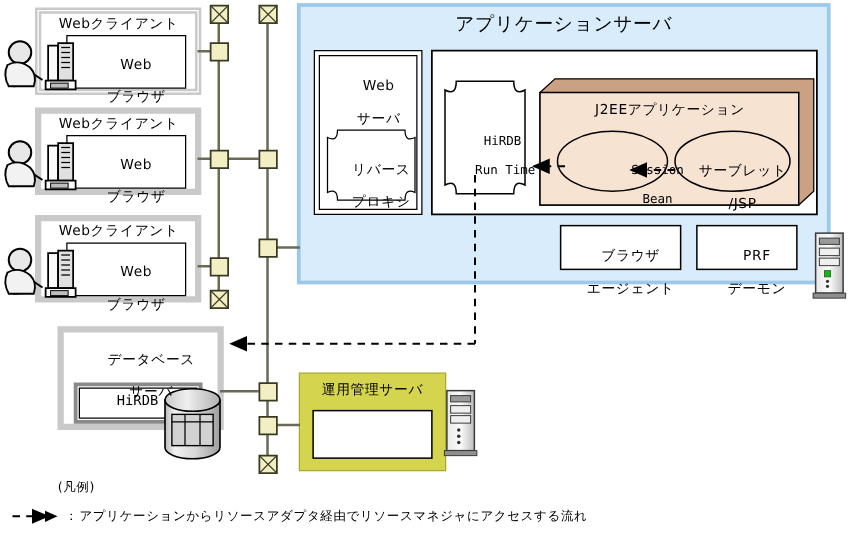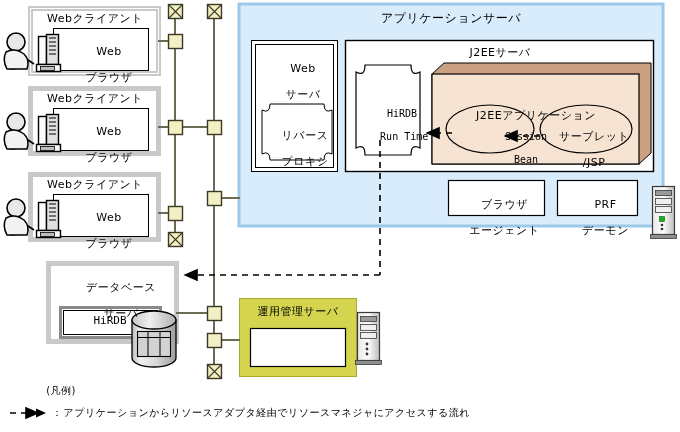--- a/index.html
+++ b/index.html
@@ -8,21 +8,21 @@
     font-family:"Liberation Sans","DejaVu Sans",sans-serif;
     color:#000;
   }
   #stage{position:absolute;left:0;top:0;width:680px;height:432px;padding-left:46px;}
   svg.layer{position:absolute;left:0;top:0;width:680px;height:432px;overflow:visible;}
   .lbl{position:absolute;text-align:center;line-height:1.18;white-space:pre;}
   .jp{font-family:"DejaVu Sans","Liberation Sans",sans-serif;letter-spacing:.5px;}
   .mono{font-family:"DejaVu Sans Mono","Liberation Mono",monospace;letter-spacing:0px;}
   .f11{font-size:11px;}
   .f10{font-size:10px;}
-  .f12{font-size:12px;}
+  .f12{font-size:15px;}
 </style>
 </head>
 <body>
 
 <div id="stage">
 
   <svg class="layer" viewBox="0 0 680 432">
     <defs>
       <marker id="arrowSolid" markerWidth="9" markerHeight="9" refX="8" refY="4.5" orient="auto">
         <path d="M0,0.6 L9,4.5 L0,8.4 Z" fill="#000"></path>
@@ -261,23 +261,22 @@
 
   <div class="lbl jp f11" style="left:258px;top:50px;width:74px;">
     <span>Web</span><br>
     <span>サーバ</span>
   </div>
   <div class="lbl jp f11" style="left:262px;top:117px;width:70px;text-align:center;">
     <span>リバース</span><br>
     <span>プロキシ</span>
   </div>
 
-  <div class="lbl jp f11" style="left:430px;top:47px;width:140px;">J2EEサーバ</div>
-
-  <div class="lbl jp f11" style="left:455px;top:82px;width:162px;margin-top:28px;">J2EEアプリケーション</div>
+
+  <div class="lbl jp f11" style="left:455px;top:82px;width:162px;">J2EEアプリケーション</div>
 
   <div class="lbl mono f10" style="left:356px;top:96px;width:68px;">
     <span>HiRDB</span><br>
     <span>Run Time</span>
   </div>
 
   <div class="lbl mono f10" style="left:480px;top:119px;width:68px;">
     <span>Session</span><br>
     <span>Bean</span>
   </div>

